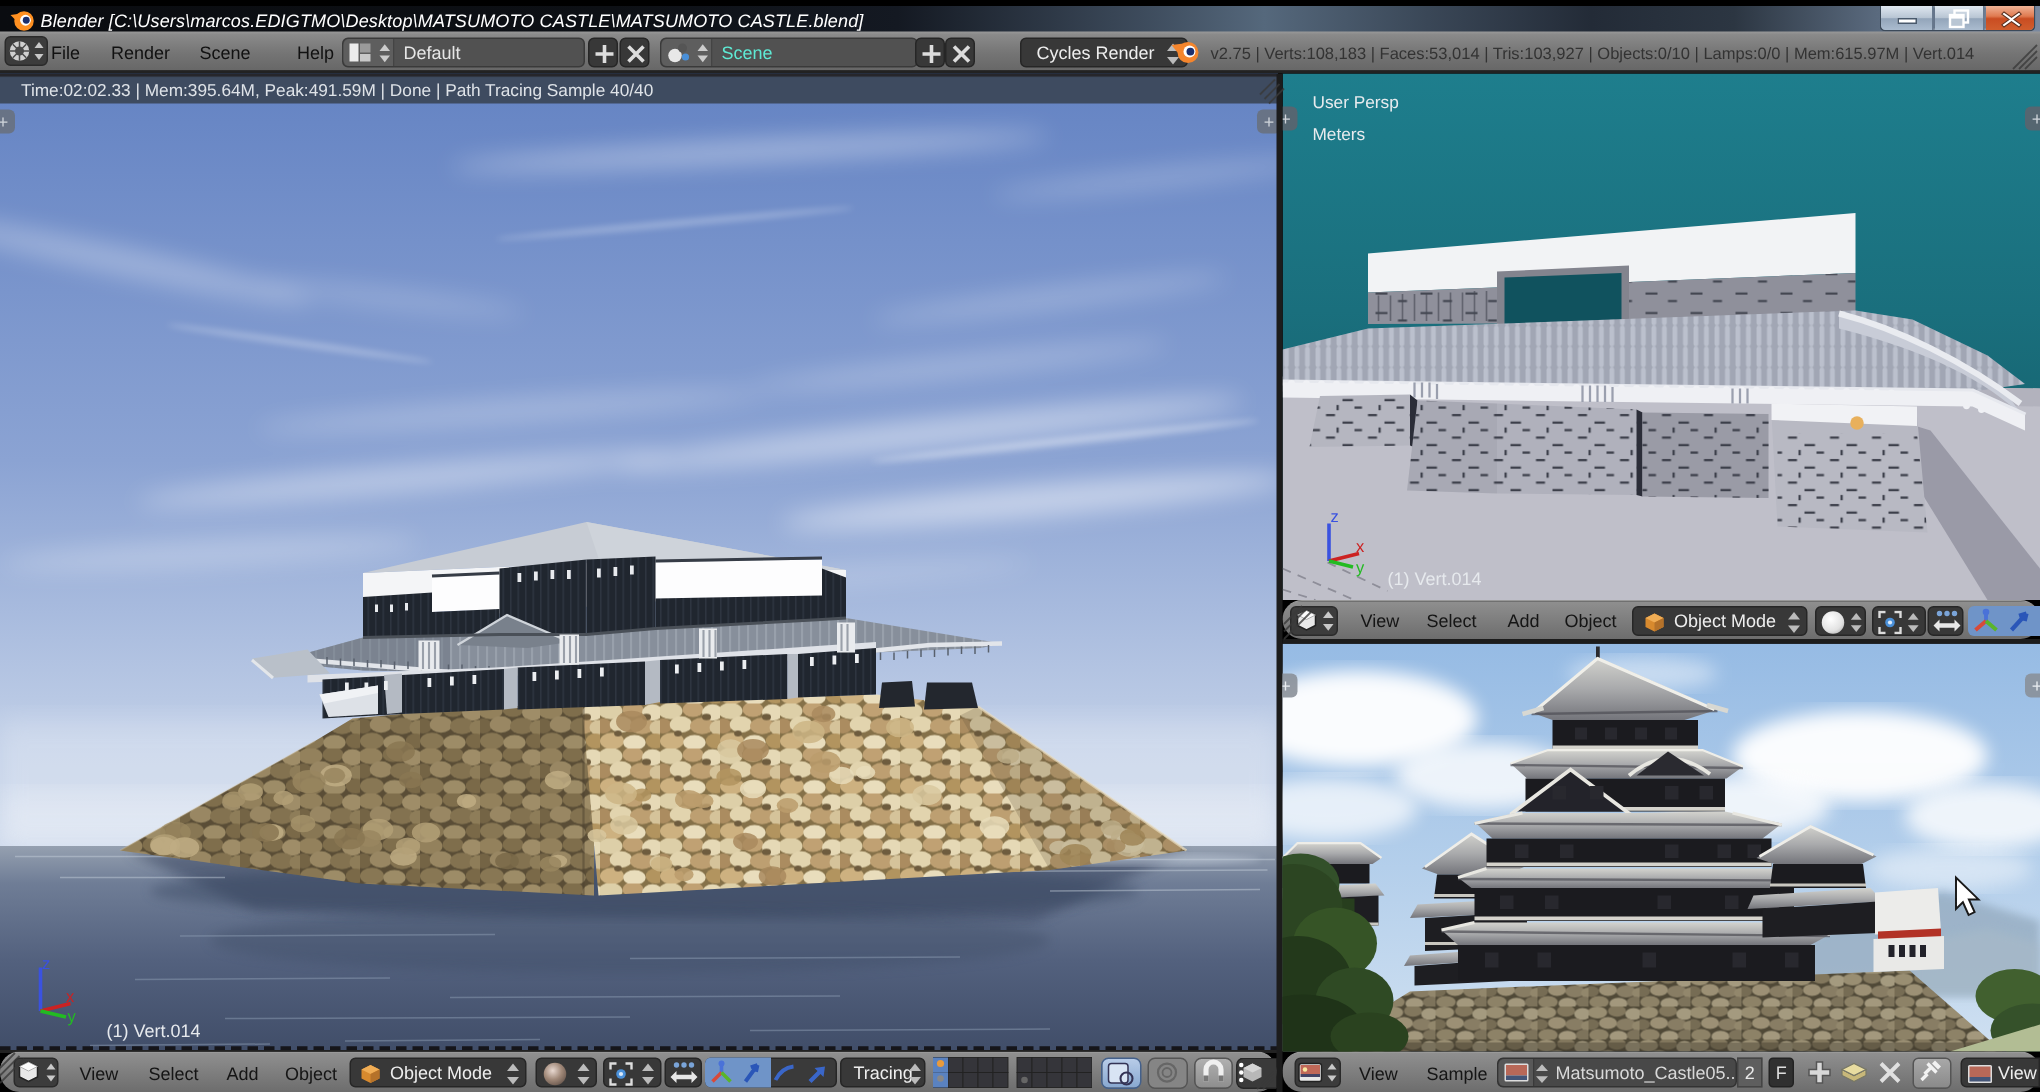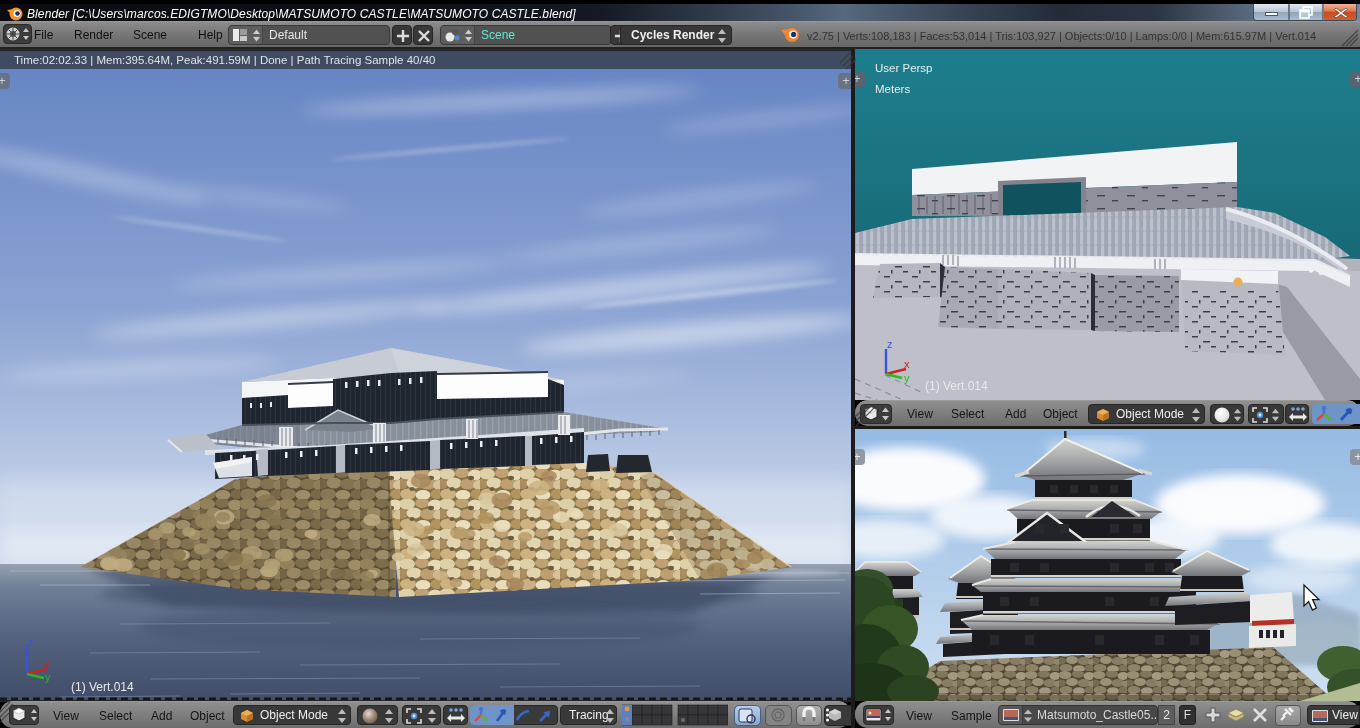--- a/index.html
+++ b/index.html
@@ -100,21 +100,21 @@
       <svg width="18" height="18" style="left:1px;top:1px;" viewBox="0 0 18 18">
         <path d="M9,3 L9,15 M3,9 L15,9" stroke="#ddd" stroke-width="2.4"></path>
       </svg>
     </div>
   <div class="drop" style="left:630px;top:4px;width:20px;">
       <svg width="18" height="18" style="left:1px;top:1px;" viewBox="0 0 18 18">
         <path d="M4,4 L14,14 M14,4 L4,14" stroke="#ddd" stroke-width="2.4"></path>
       </svg>
     </div>
 
-  <div class="drop" style="left:620px;top:4px;width:112px;font-weight:bold;">
+  <div class="drop" style="left:680px;top:4px;width:112px;">
     <div style="position:absolute;left:10px;top:2px;">Cycles Render</div>
     <svg width="10" height="16" style="left:96px;top:2px;" viewBox="0 0 10 16">
         <path d="M1,6 l4,-5 4,5 z" fill="#bbb"></path>
         <path d="M1,10 l4,5 4,-5 z" fill="#bbb"></path>
       </svg>
   </div>
   <svg width="22" height="20" style="left:779px;top:4px;" viewBox="0 0 22 20">
     <circle cx="13" cy="10" r="7" fill="#f4852d"></circle>
     <circle cx="14" cy="9.4" r="4" fill="#fff"></circle>
     <circle cx="14.6" cy="9.4" r="2.6" fill="#1c2f6e"></circle>

